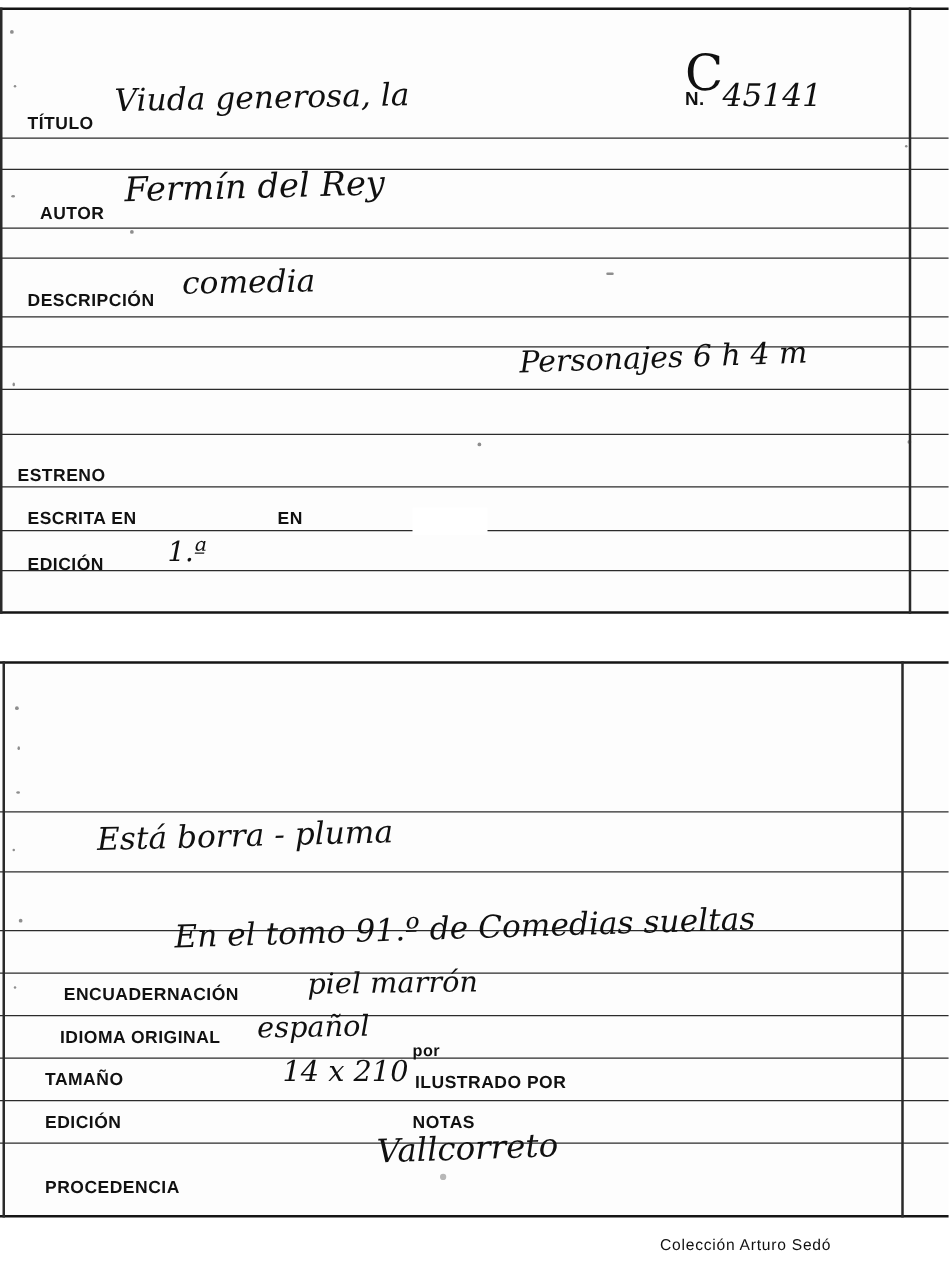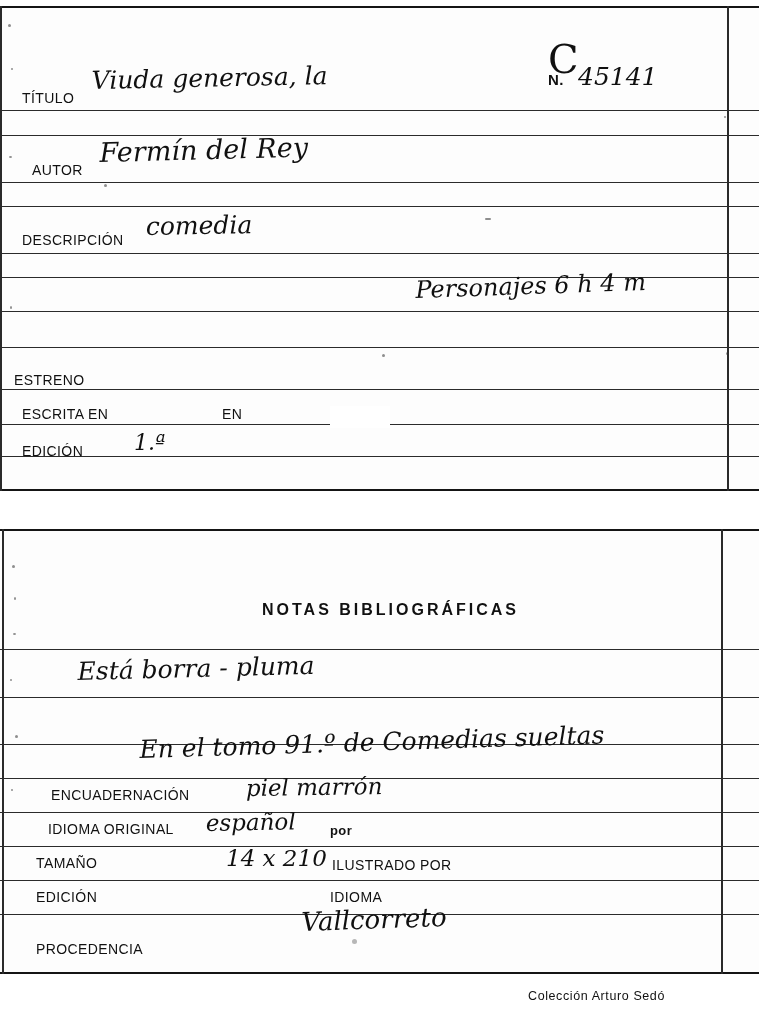--- a/index.html
+++ b/index.html
@@ -59,21 +59,21 @@
     left: 0;
     width: 100%;
     height: 1px;
     background: #2b2b2b;
   }
 
   
   .label {
     position: absolute;
     font-family: "Liberation Sans", sans-serif;
-    font-weight: 400;
+    font-weight: 700;
     font-size: 14px;
     letter-spacing: 0.4px;
     color: #111;
     white-space: nowrap;
   }
   .label.small { font-size: 13px; }
 
   
   .hand {
     position: absolute;
@@ -196,38 +196,37 @@
 
     <div class="rule" style="top:120px;"></div>
     <div class="rule" style="top:168px;"></div>
     <div class="rule" style="top:215px;"></div>
     <div class="rule" style="top:249px;"></div>
     <div class="rule" style="top:283px;"></div>
     <div class="rule" style="top:317px;"></div>
     <div class="rule" style="top:351px;"></div>
     <div class="rule" style="top:385px;"></div>
 
-    <div class="notes-title" style="left:262px; top:72px;">NOTAS BIBLIOGRÁFICAS</div>
 
     <div class="hand" style="left:78px; top:128px; font-size:25px; transform: rotate(-1.5deg);">Está borra - pluma</div>
     <div class="hand" style="left:140px; top:206px; font-size:25px; transform: rotate(-1.8deg);">En el tomo 91.º de Comedias sueltas</div>
 
     <div class="label" style="left:51px; top:258px;">ENCUADERNACIÓN</div>
     <div class="hand" style="left:246px; top:246px; font-size:23px; transform: rotate(-0.8deg);">piel marrón</div>
 
     <div class="label" style="left:48px; top:292px;">IDIOMA ORIGINAL</div>
     <div class="hand" style="left:206px; top:281px; font-size:23px; transform: rotate(-1deg);">español</div>
-    <div class="label small" style="left:330px; top:294px; font-weight:700;">por</div>
+    <div class="label small" style="left:330px; top:304px; font-weight:700;">por</div>
 
     <div class="label" style="left:36px; top:326px;">TAMAÑO</div>
     <div class="hand" style="left:226px; top:316px; font-size:23px;">14 x 210</div>
     <div class="label" style="left:332px; top:328px;">ILUSTRADO POR</div>
 
     <div class="label" style="left:36px; top:360px;">EDICIÓN</div>
-    <div class="label" style="left:330px; top:360px;">IDIOMA</div>
+    <div class="label" style="left:330px; top:360px;">NOTAS</div>
 
     <div class="label" style="left:36px; top:396px;margin-top:16px;">PROCEDENCIA</div>
     <div class="hand" style="left:302px; top:378px; font-size:26px; transform: rotate(-2deg);">Vallcorreto</div>
 
     <div class="speck" style="left:12px; top:36px; width:3px; height:3px;"></div>
     <div class="speck" style="left:14px; top:68px; width:2px; height:3px;"></div>
     <div class="speck" style="left:13px; top:104px; width:3px; height:2px;"></div>
     <div class="speck" style="left:10px; top:150px; width:2px; height:2px;"></div>
     <div class="speck" style="left:15px; top:206px; width:3px; height:3px;"></div>
     <div class="speck" style="left:11px; top:260px; width:2px; height:2px;"></div>

